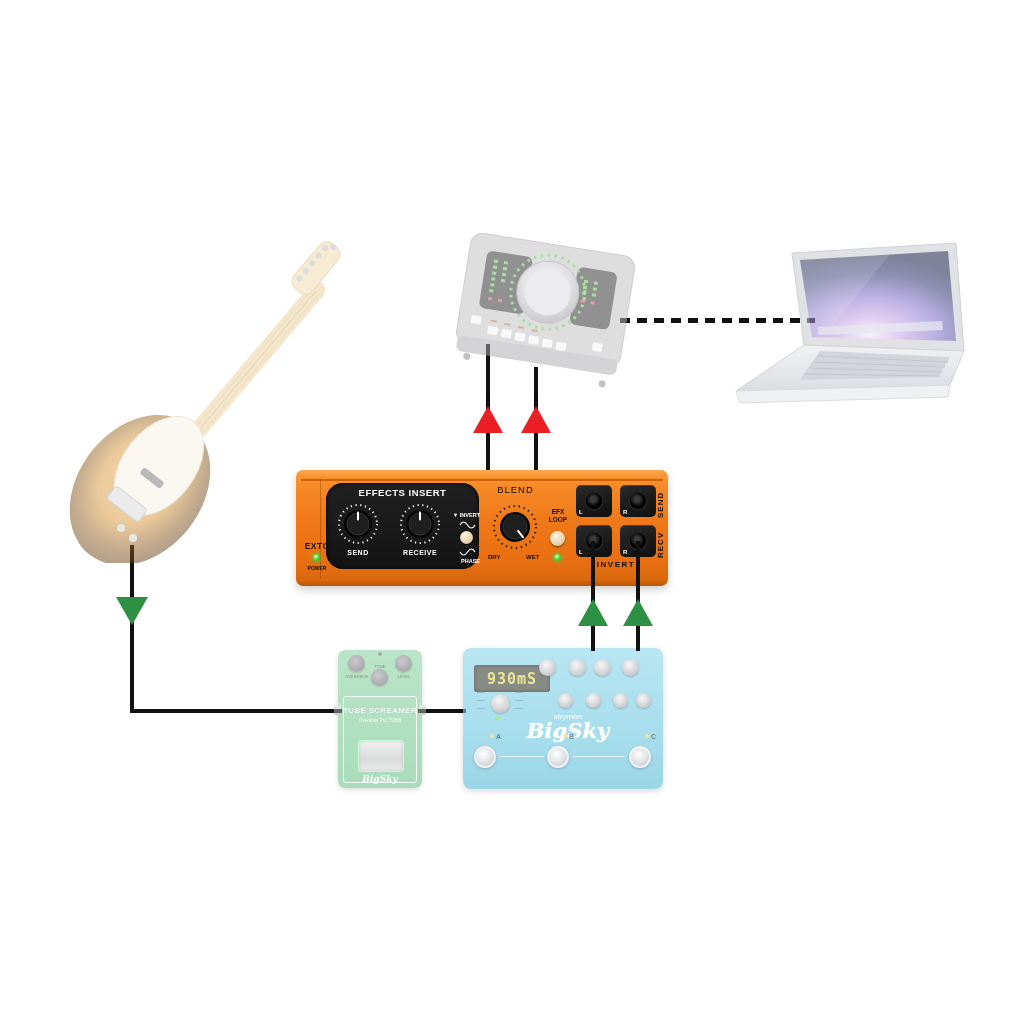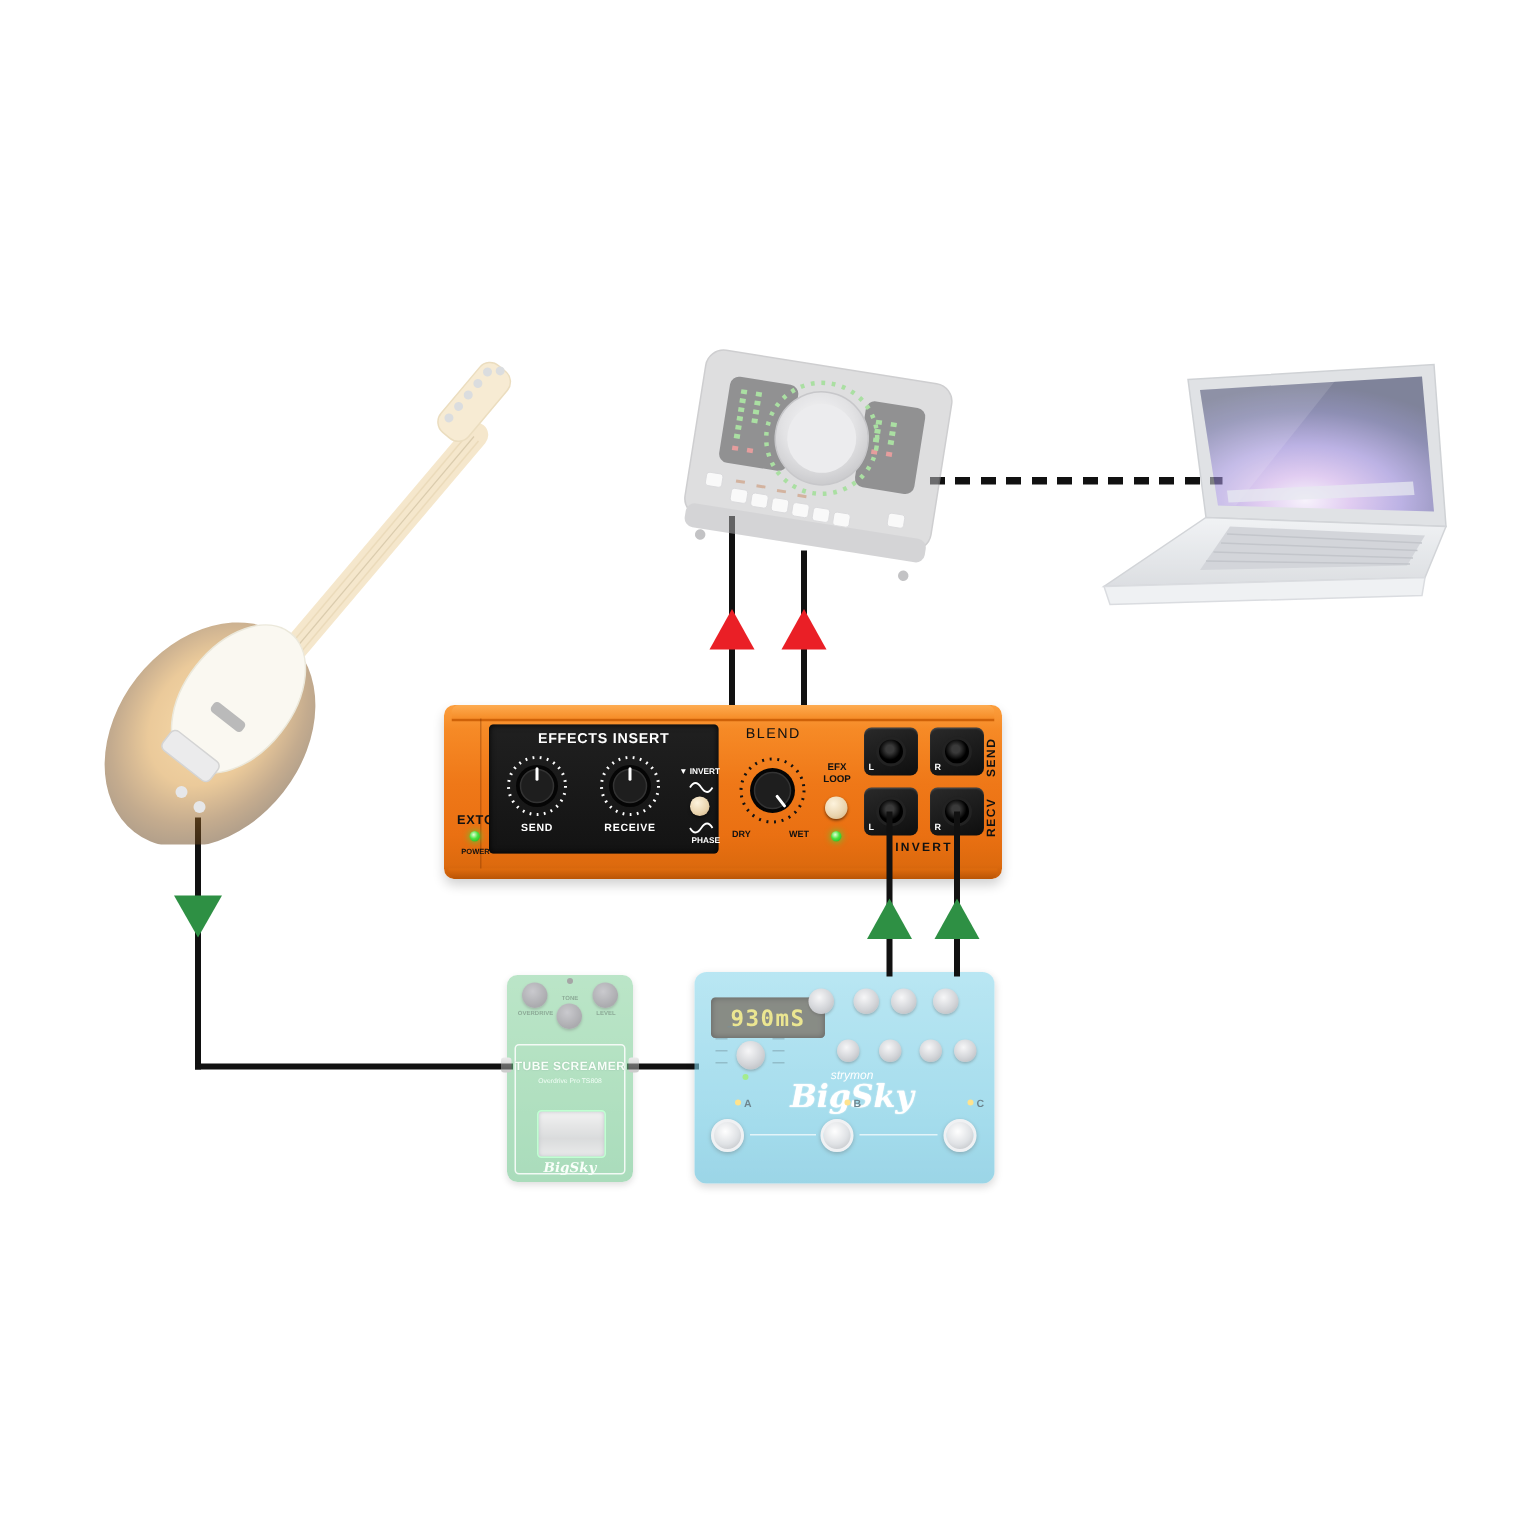--- a/index.html
+++ b/index.html
@@ -14,21 +14,21 @@
 
   
   .extc{position:absolute;left:296px;top:470px;width:372px;height:116px;border-radius:7px;
         background:linear-gradient(180deg,#fb9e3d 0%,#f68a26 14%,#ef7818 45%,#ea7012 75%,#dd6a0e 92%,#c65c08 100%);
         box-shadow:0 4px 8px rgba(0,0,0,.18);z-index:2;}
   .extc .lid{position:absolute;left:5px;right:5px;top:0;height:9px;border-radius:5px 5px 0 0;
              background:linear-gradient(180deg,#fdab50,#f68d28);border-bottom:2px solid #cf6208;}
   .extc .base{position:absolute;left:3px;right:3px;bottom:0;height:7px;border-radius:0 0 5px 5px;
               background:linear-gradient(180deg,#e06c0e,#b95405);}
   .extc .seam{position:absolute;left:24px;top:9px;bottom:7px;width:1px;background:rgba(120,50,0,.35);}
-  .blackpanel{position:absolute;left:30px;top:13px;width:153px;height:86px;border-radius:3px;
+  .blackpanel{position:absolute;left:30px;top:13px;width:153px;height:86px;border-radius:17px;
               background:linear-gradient(180deg,#202020,#131313);box-shadow:inset 0 0 4px #000;}
   .paneltitle{position:absolute;left:0;right:0;top:4px;text-align:center;color:#fff;font-weight:bold;
               font-size:9.5px;letter-spacing:.5px;}
   .knoblabel{position:absolute;color:#fff;font-weight:bold;font-size:7px;text-align:center;letter-spacing:.5px;}
   .blendlabel{position:absolute;color:#111;font-weight:normal;font-size:9.5px;letter-spacing:1px;}
   .drywet{position:absolute;color:#111;font-weight:bold;font-size:6px;}
   .efxlabel{position:absolute;color:#111;font-weight:bold;font-size:6.5px;line-height:7.5px;text-align:center;width:30px;}
   .extctext{position:absolute;color:#111;font-weight:bold;font-size:8.5px;letter-spacing:.5px;}
   .powertext{position:absolute;color:#111;font-weight:bold;font-size:5px;}
   .invtext{position:absolute;color:#fff;font-weight:bold;font-size:5.5px;}

